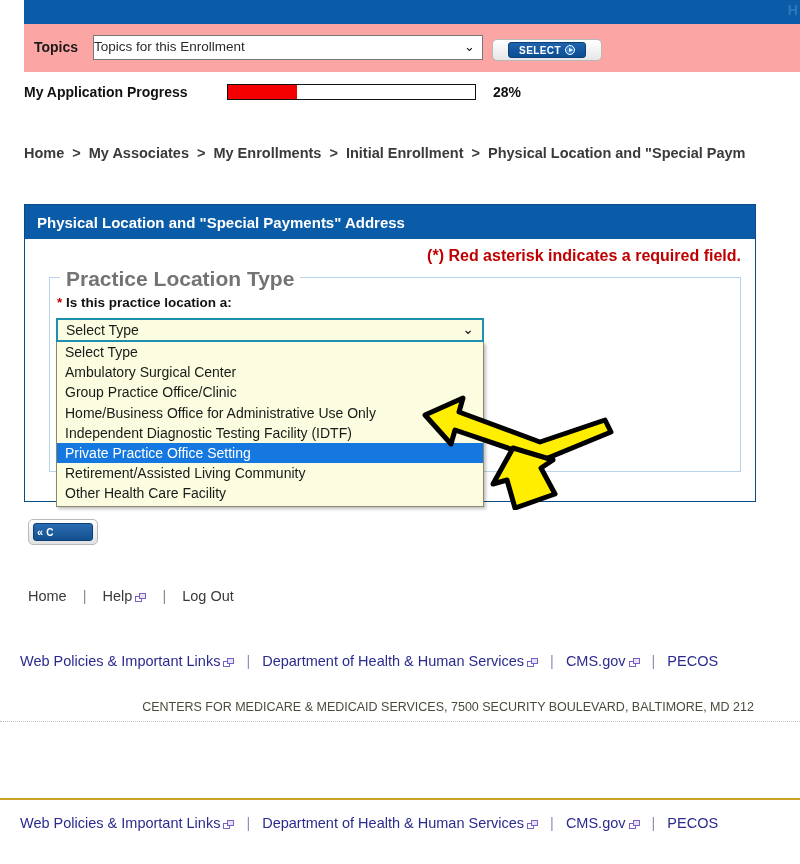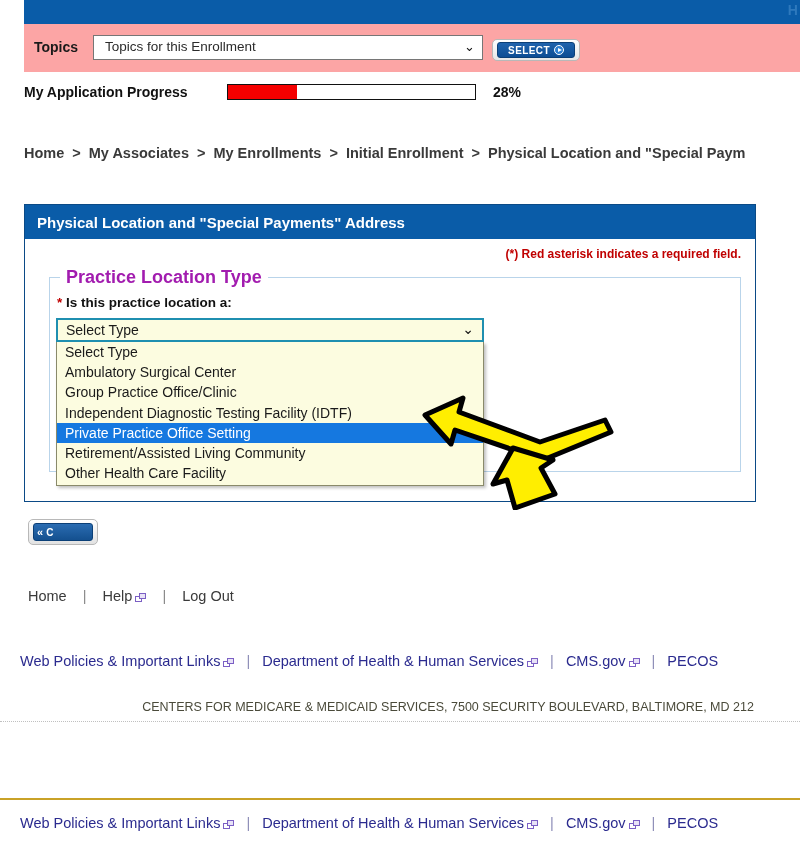--- a/index.html
+++ b/index.html
@@ -49,35 +49,35 @@
   }
   .topics-select {
     position: absolute;
     left: 69px; top: 11px;
     width: 390px; height: 25px;
     background: #ffffff;
     border: 1px solid #767676;
     box-sizing: border-box;
     font-size: 13.5px;
     color: #2b2b2b;
-    padding: 3px 24px 0 11px;
+    padding: 3px 24px 0 0;
     white-space: nowrap;
     overflow: hidden;
   }
   .topics-select .caret {
     position: absolute;
     right: 7px; top: 4px;
     font-size: 13px;
     color: #111;
     line-height: 1;
   }
   .select-btn {
     position: absolute;
     left: 492px; top: 39px;
-    width: 88px; height: 22px;
+    width: 110px; height: 22px;
     border-radius: 5px;
     background: linear-gradient(#ffffff, #e6e6e6);
     border: 1px solid #b8b8b8;
     box-sizing: border-box;
     display: flex;
     align-items: center;
     justify-content: center;
   }
   .select-btn-inner {
     width: 78px; height: 16px;
@@ -163,37 +163,37 @@
     display: flex;
     align-items: center;
     padding-left: 12px;
     box-sizing: border-box;
   }
   .required-note {
     position: absolute;
     right: 14px; top: 42px;
     color: #c00000;
     font-weight: bold;
-    font-size: 12px;
+    font-size: 16px;
   }
   .fieldset {
     position: absolute;
     left: 24px; top: 72px;
     width: 692px; height: 195px;
     border: 1px solid #b9d4ea;
     box-sizing: border-box;
   }
   .fieldset-legend {
     position: absolute;
     left: 10px; top: -11px;
     background: #ffffff;
     padding: 0 6px;
-    color: #a21caf;
-    font-weight: bold;
-    font-size: 18px;
+    color: #737373;
+    font-weight: bold;
+    font-size: 21px;
   }
   .field-label {
     position: absolute;
     left: 32px; top: 90px;
     font-weight: bold;
     font-size: 13.5px;
     color: #111;
   }
   .field-label .star { color: #c00000; font-weight: bold; }
 
@@ -418,20 +418,21 @@
 
 <div class="combo">
   <div class="combo-box">
     <span>Select Type</span>
     <span class="combo-caret">⌄</span>
   </div>
   <div class="combo-list" id="combo-list">
       <div class="combo-option">Select Type</div>
       <div class="combo-option">Ambulatory Surgical Center</div>
       <div class="combo-option">Group Practice Office/Clinic</div>
+      <div class="combo-option">Home/Business Office for Administrative Use Only</div>
       <div class="combo-option">Independent Diagnostic Testing Facility (IDTF)</div>
       <div class="combo-option selected">Private Practice Office Setting</div>
       <div class="combo-option">Retirement/Assisted Living Community</div>
       <div class="combo-option">Other Health Care Facility</div>
     </div>
 </div>
 
 <div class="annotation">
   <svg width="200" height="120" viewBox="0 0 200 120" xmlns="http://www.w3.org/2000/svg">
 

